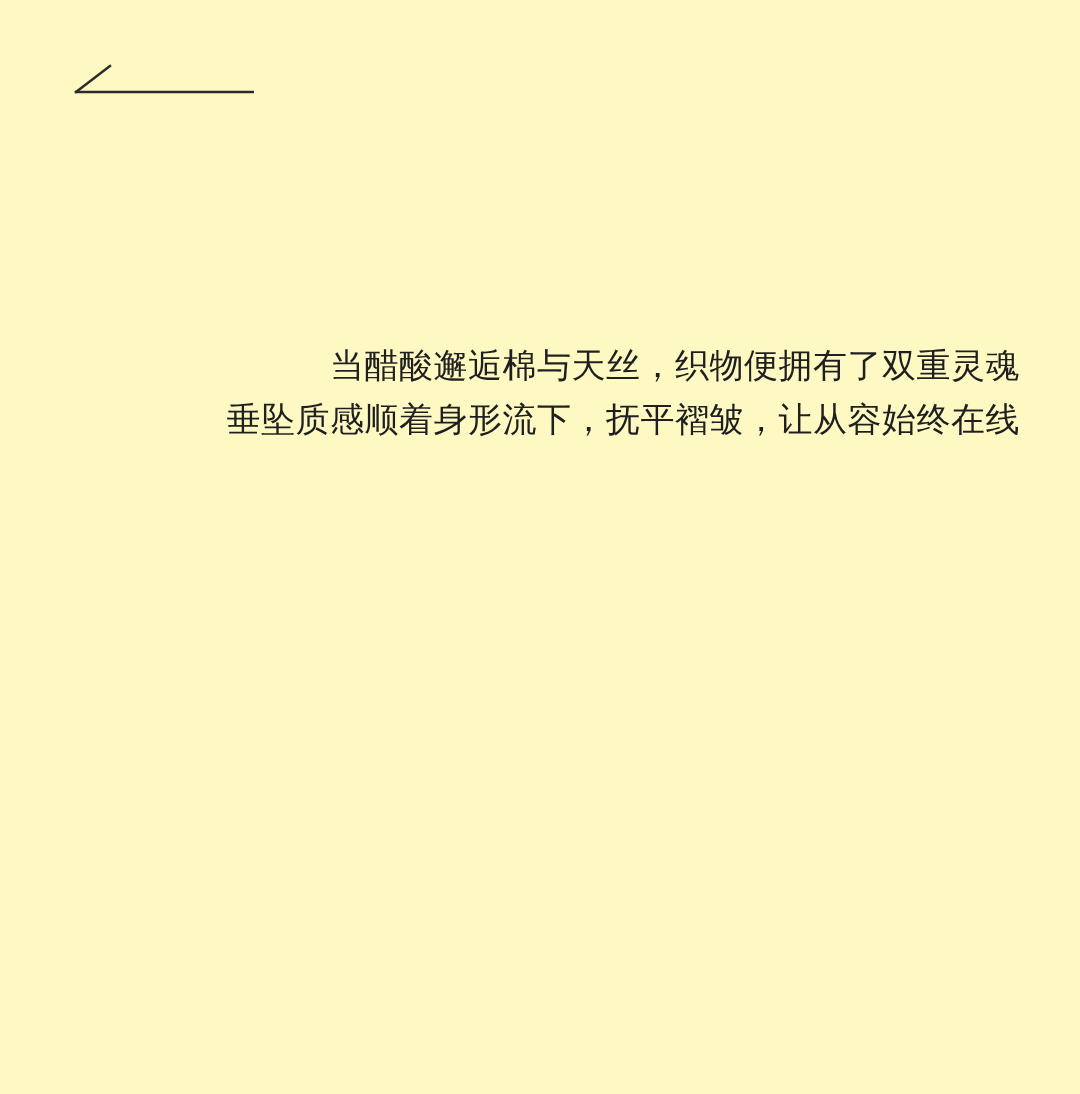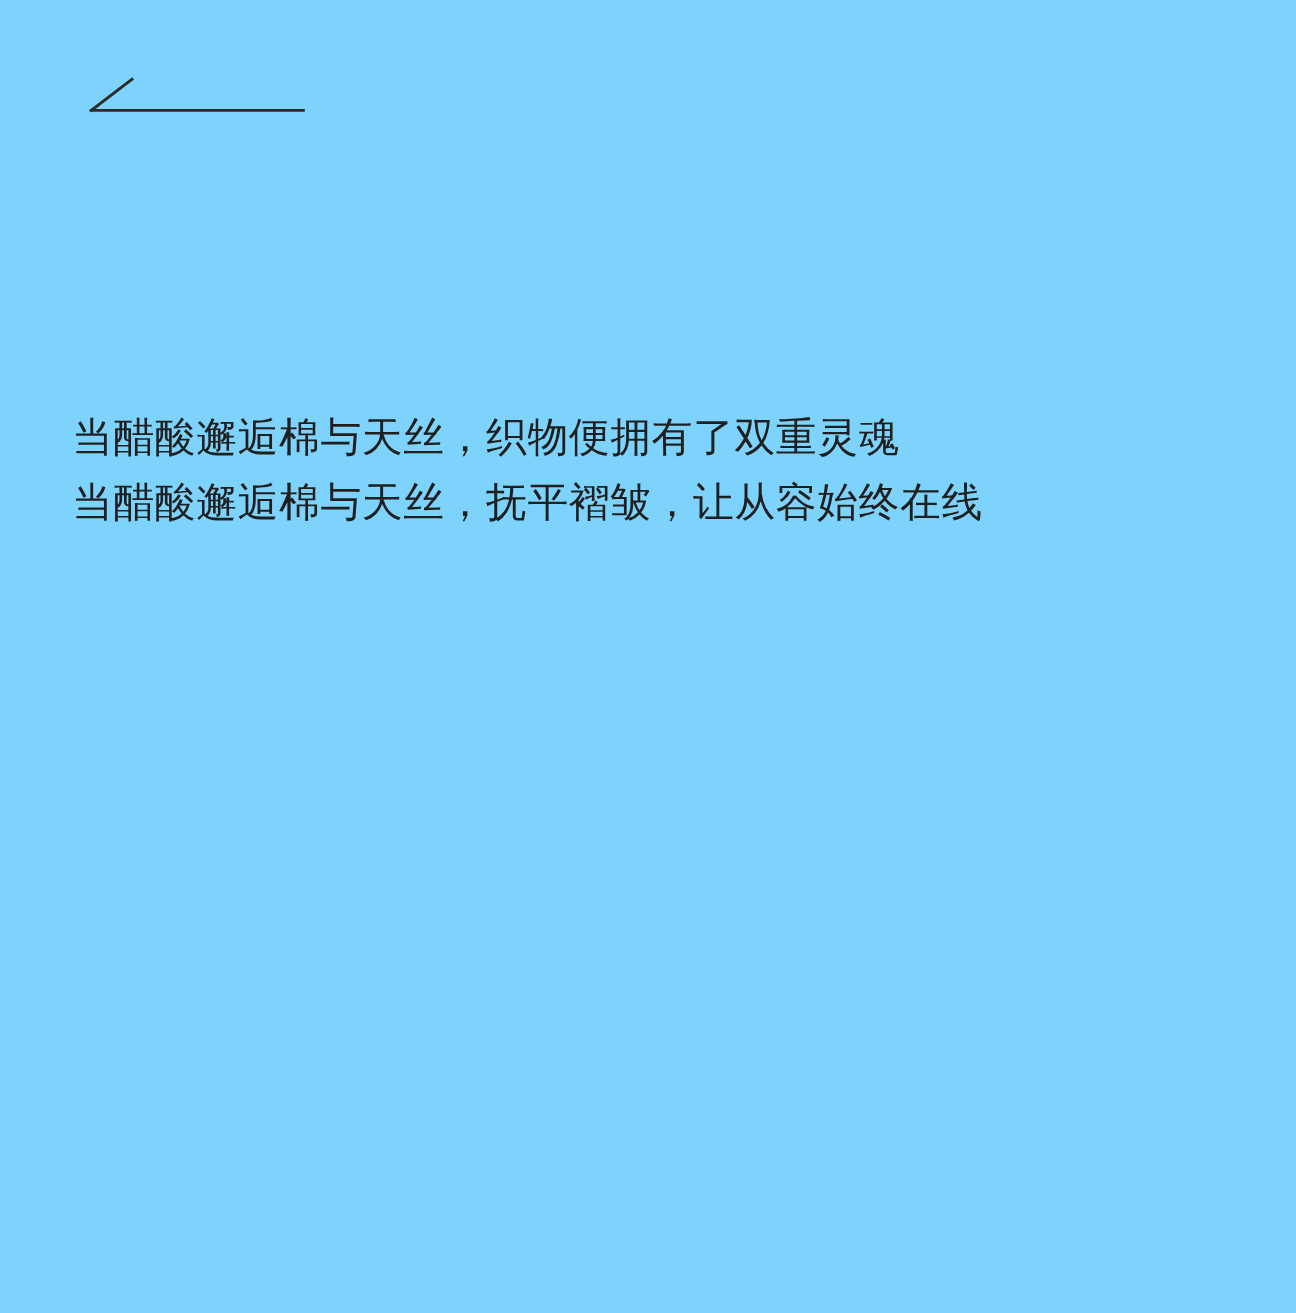--- a/index.html
+++ b/index.html
@@ -13,21 +13,22 @@
     height: 1094px;
     position: relative;
     font-family: "Liberation Sans", "DejaVu Sans", sans-serif;
     color: #1c1c1c;
     overflow: hidden;
   }
 
   .page {
     position: absolute;
     inset: 0;
-    background: #7dd3fc;
+    background: #fef9c3;
+    text-align: right;
   }
 
   
   .corner-mark {
     position: absolute;
     left: 72px;
     top: 60px;
     width: 182px;
     height: 44px;
   }
@@ -60,16 +61,16 @@
 
   <div class="corner-mark">
     <svg viewBox="0 0 182 44" xmlns="http://www.w3.org/2000/svg">
       <path d="M4 32 L38 6" stroke="#2b2b2b" stroke-width="2.4" fill="none" stroke-linecap="square"></path>
       <path d="M4 32 L182 32" stroke="#2b2b2b" stroke-width="2.4" fill="none" stroke-linecap="square"></path>
     </svg>
   </div>
 
   <div class="copy-block">
     <div class="copy-line">当醋酸邂逅棉与天丝，织物便拥有了双重灵魂</div>
-    <div class="copy-line">当醋酸邂逅棉与天丝，抚平褶皱，让从容始终在线</div>
+    <div class="copy-line">垂坠质感顺着身形流下，抚平褶皱，让从容始终在线</div>
   </div>
 
 </div>
 
 </body></html>

